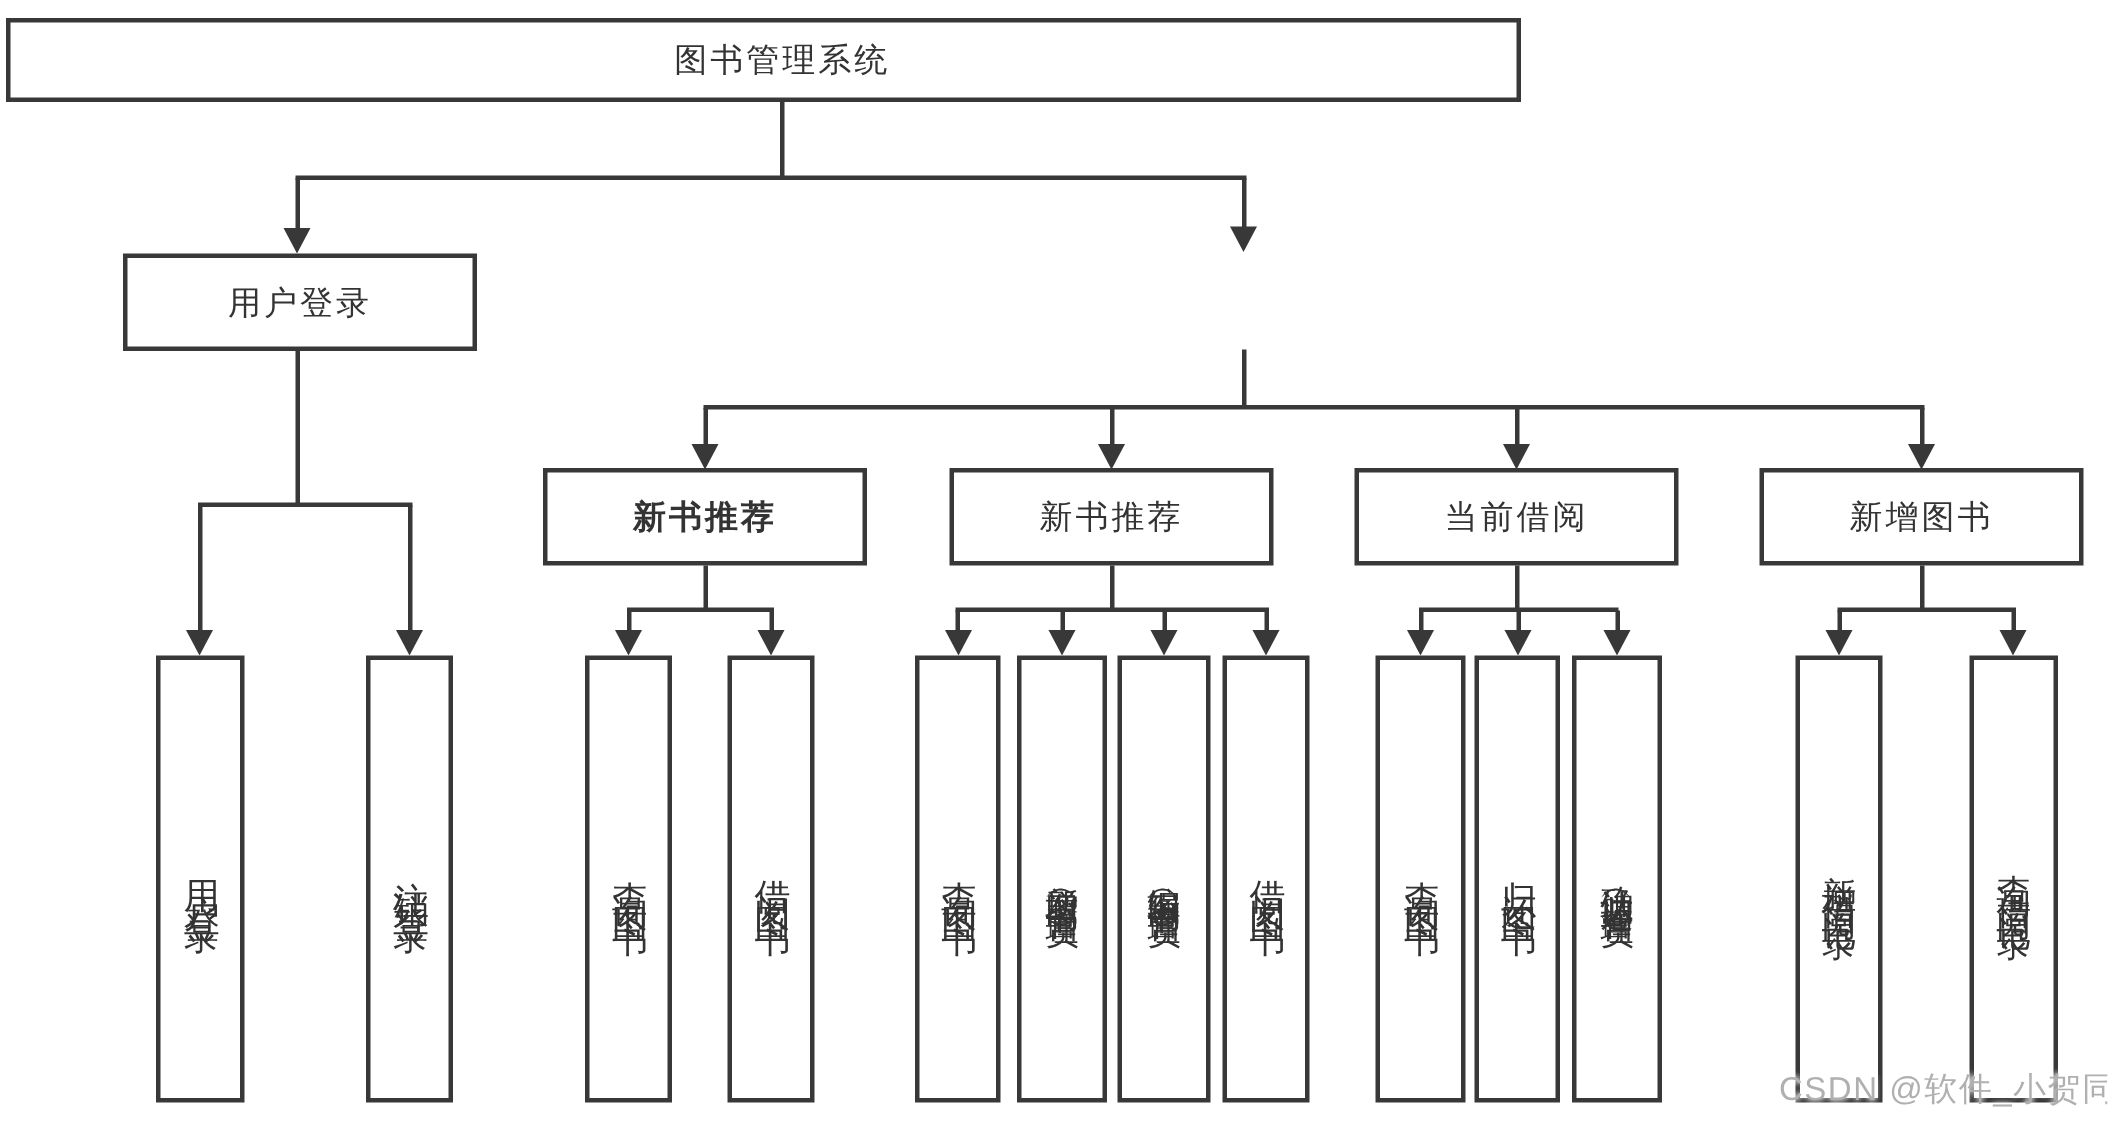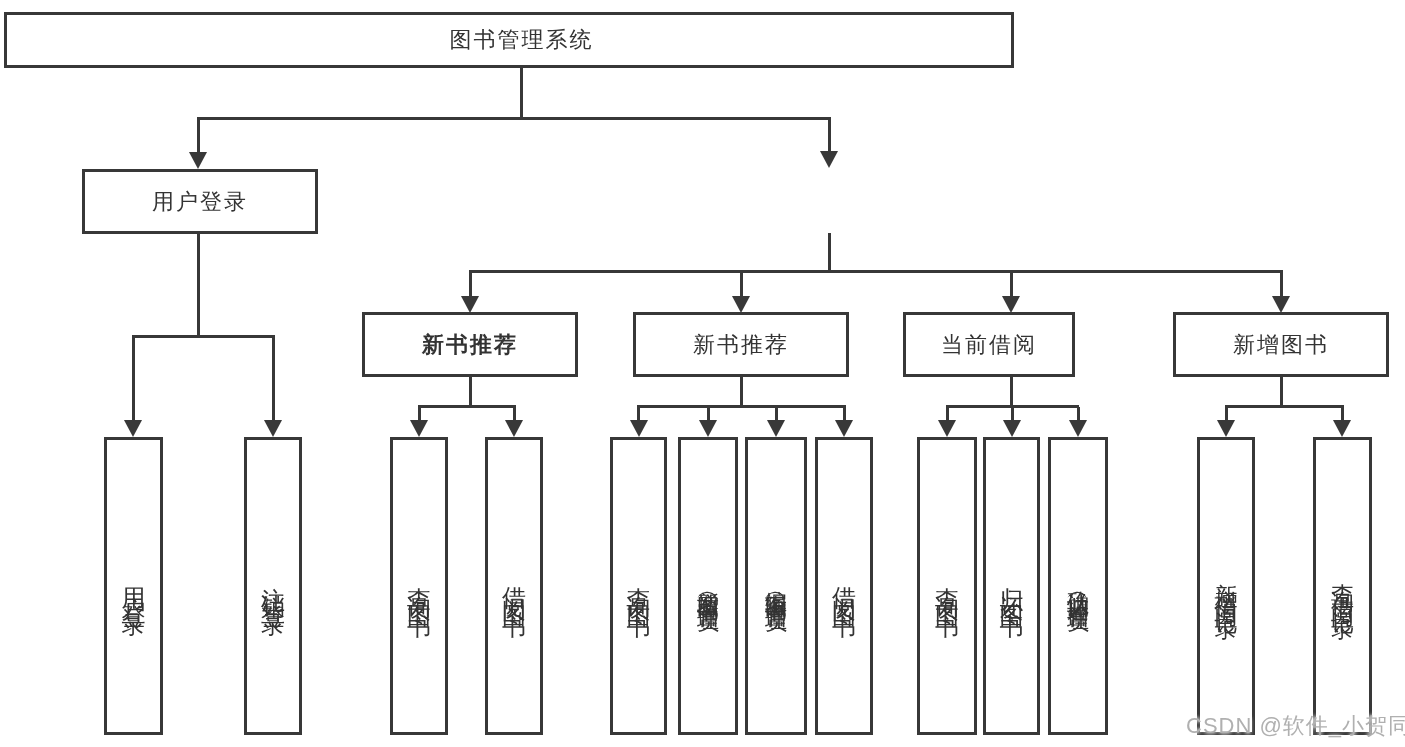--- a/index.html
+++ b/index.html
@@ -85,21 +85,21 @@
   <div class="arr" style="left:1002px;top:296px;"></div>
   <div class="v" style="left:1280px;top:272px;height:26px;"></div>
   <div class="arr" style="left:1272px;top:296px;"></div>
 
   <div class="box hbox" style="left:362px;top:312px;width:216px;height:65px;font-weight:bold;">
     <span>新书推荐</span>
   </div>
   <div class="box hbox" style="left:633px;top:312px;width:216px;height:65px;">
     <span>新书推荐</span>
   </div>
-  <div class="box hbox" style="left:903px;top:312px;width:172px;height:65px;align-items:center;">
+  <div class="box hbox" style="left:903px;top:312px;width:216px;height:65px;align-items:center;">
     <span>当前借阅</span>
   </div>
   <div class="box hbox" style="left:1173px;top:312px;width:216px;height:65px;">
     <span>新增图书</span>
   </div>
 
   <div class="v" style="left:469px;top:377px;height:30px;"></div>
   <div class="h" style="left:418px;top:405px;width:98px;"></div>
   <div class="v" style="left:418px;top:407px;height:16px;"></div>
   <div class="arr" style="left:410px;top:420px;"></div>

